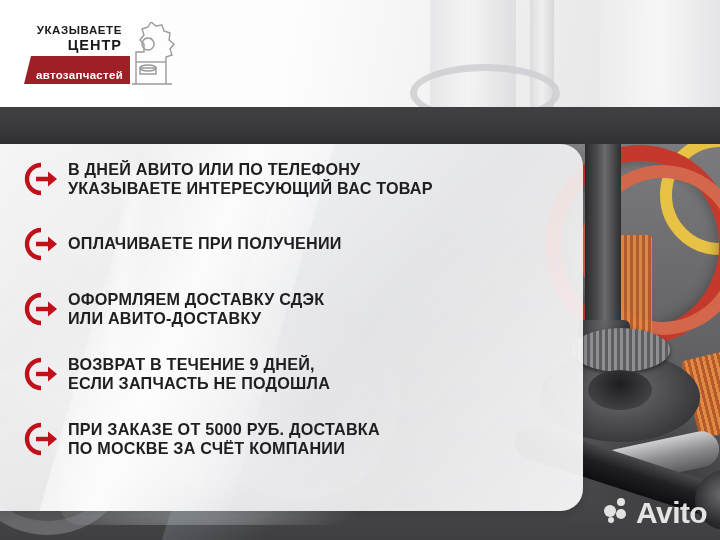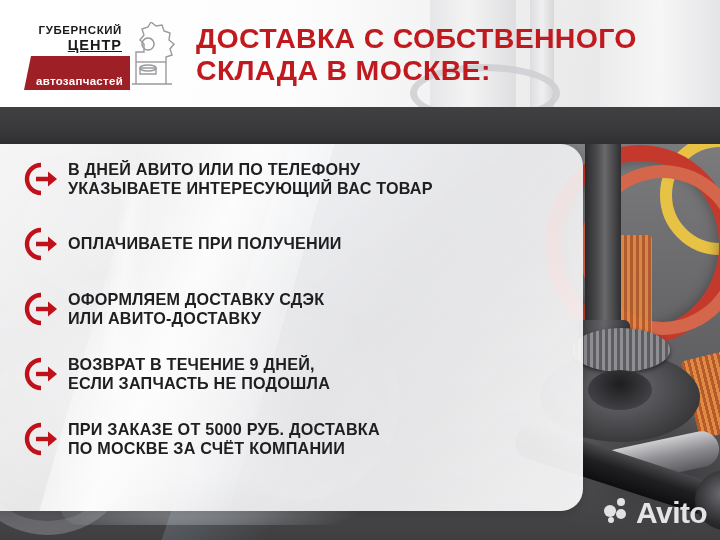--- a/index.html
+++ b/index.html
@@ -177,27 +177,27 @@
     position:absolute; left:24px; top:24px; width:152px; height:62px;
     z-index:6;
   }
   .logo-lines { text-align:right; padding-right:54px; }
   .logo-l1 {
     font-size:11.5px; font-weight:bold; letter-spacing:.6px;
     color:#1a1a1a; line-height:13px;
   }
   .logo-l2 {
     font-size:14.5px; font-weight:bold; letter-spacing:1px;
-    color:#1a1a1a; line-height:17px;text-decoration:underline;
+    color:#1a1a1a; line-height:17px;
   }
   .logo-badge {
     display:inline-block; margin-top:2px;
     background:#9e1f26; color:#fff;
     font-size:11.5px; font-weight:bold; letter-spacing:.3px;
-    padding:19px 7px 3px 12px;
+    padding:13px 7px 3px 12px;
     line-height:12px;
     clip-path: polygon(7px 0, 100% 0, 100% 100%, 0 100%);
   }
   .logo-mark {
     position:absolute; right:-4px; top:-2px; width:58px; height:64px;
   }
 
   
   .headline {
     position:absolute; left:196px; top:22px; width:520px;
@@ -313,39 +313,38 @@
 
   <div class="header">
     <div class="ghost-a"></div>
     <div class="ghost-b"></div>
     <div class="ghost-d"></div>
     <div class="ghost-c"></div>
   </div>
 
   <div class="logo">
     <div class="logo-lines">
-      <div class="logo-l1">ГУБЕРНСКИЙ</div>
+      <div class="logo-l1">УКАЗЫВАЕТЕ</div>
       <div class="logo-l2">ЦЕНТР</div>
       <div class="logo-badge">автозапчастей</div>
     </div>
     <div class="logo-mark">
       <svg viewBox="0 0 58 64" width="58" height="64" fill="none" stroke="#9a9a9e" stroke-width="1.4">
         <path d="M14 62 L14 30 L22 30 L22 22 L18 18 L22 13 L20 7 L26 5 L29 0
                  L34 4 L40 3 L42 9 L48 11 L47 18 L52 22 L48 27 L50 33 L44 35
                  L44 62"></path>
         <path d="M26 16 a6 6 0 1 0 .1 0"></path>
         <path d="M14 40 L44 40"></path>
         <path d="M18 46 L34 46 L34 52 L18 52 Z"></path>
         <ellipse cx="26" cy="46" rx="8" ry="3"></ellipse>
         <path d="M10 62 L50 62"></path>
       </svg>
     </div>
   </div>
 
-  <h1 class="headline">ДОСТАВКА С СОБСТВЕННОГО СКЛАДА В МОСКВЕ:</h1>
 
   <div class="darkbar"></div>
 
   <div class="panel">
     <div class="sheen"></div>
 
     <div class="list">
 
       <div class="row">
         <div class="icon-wrap">

